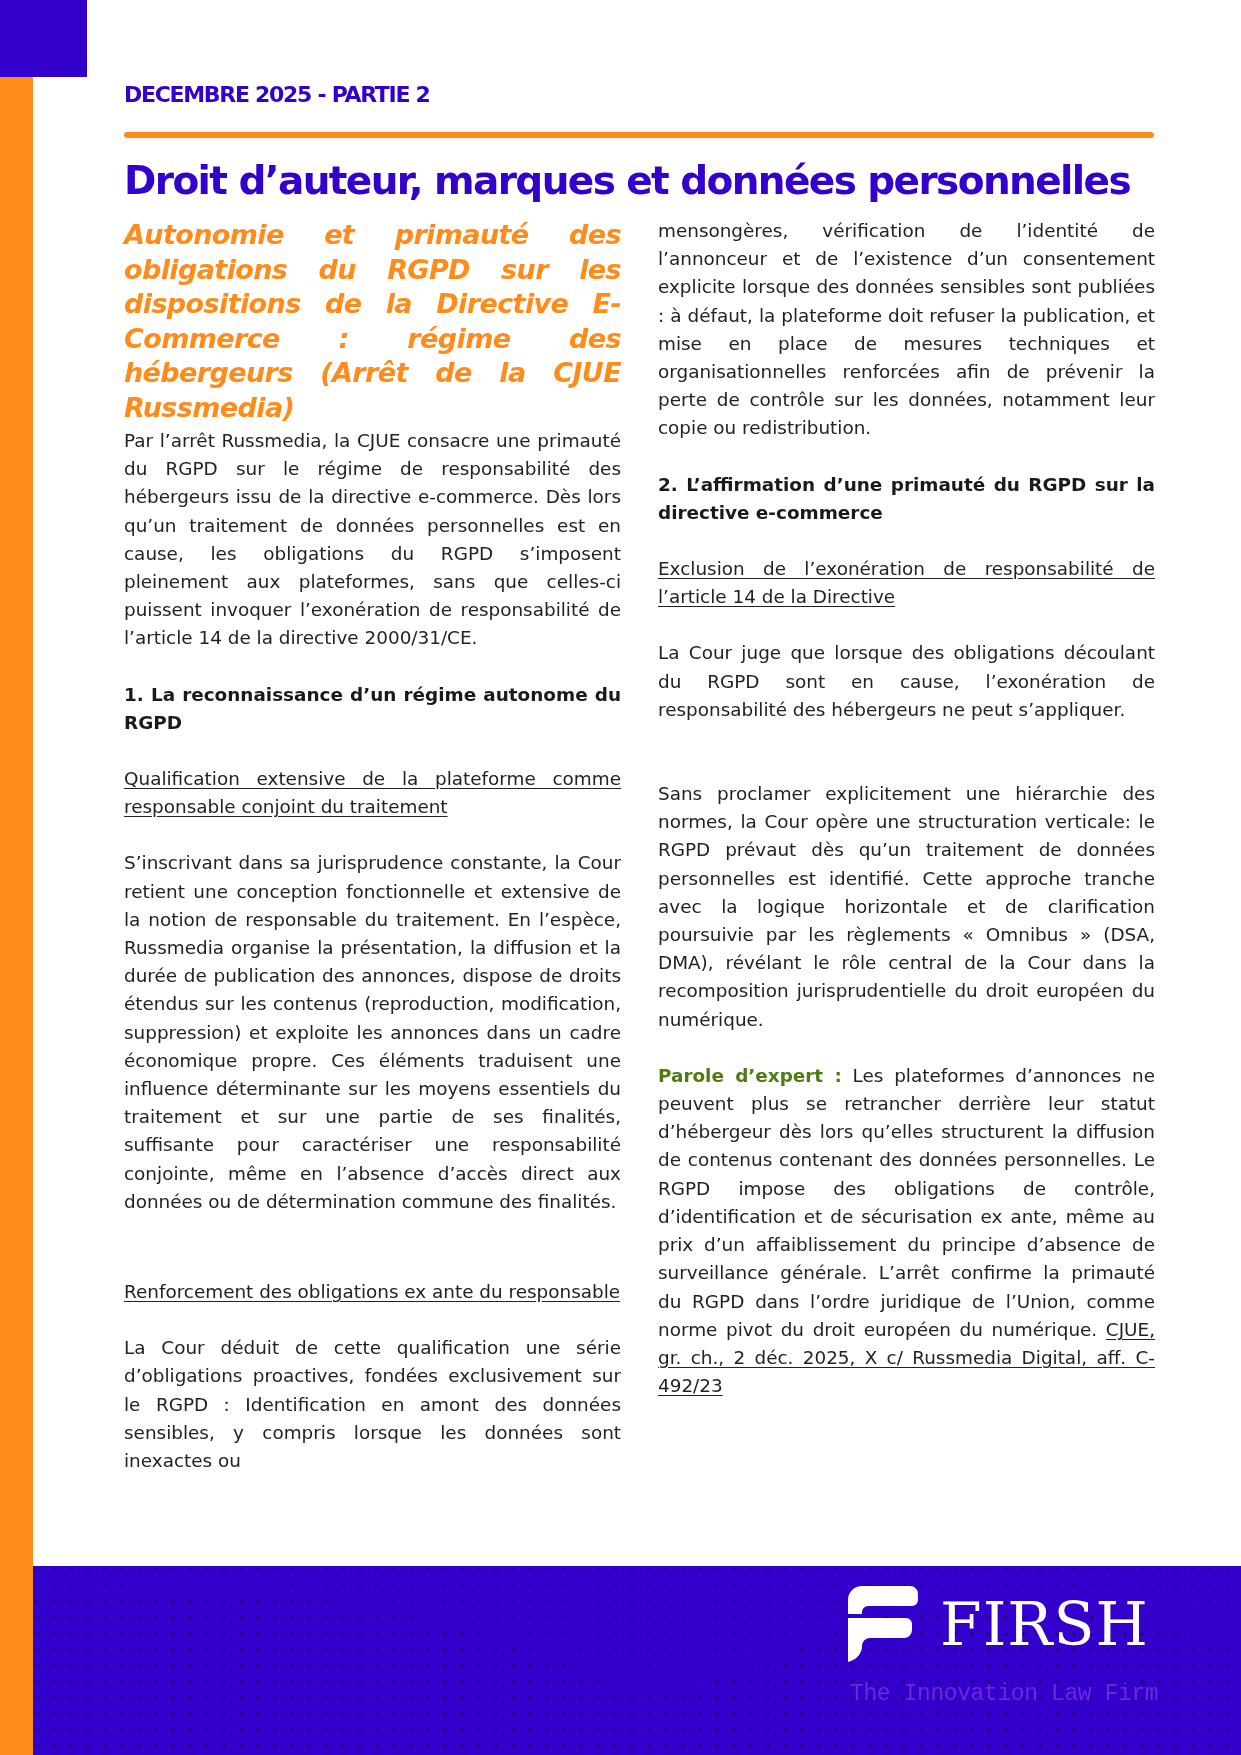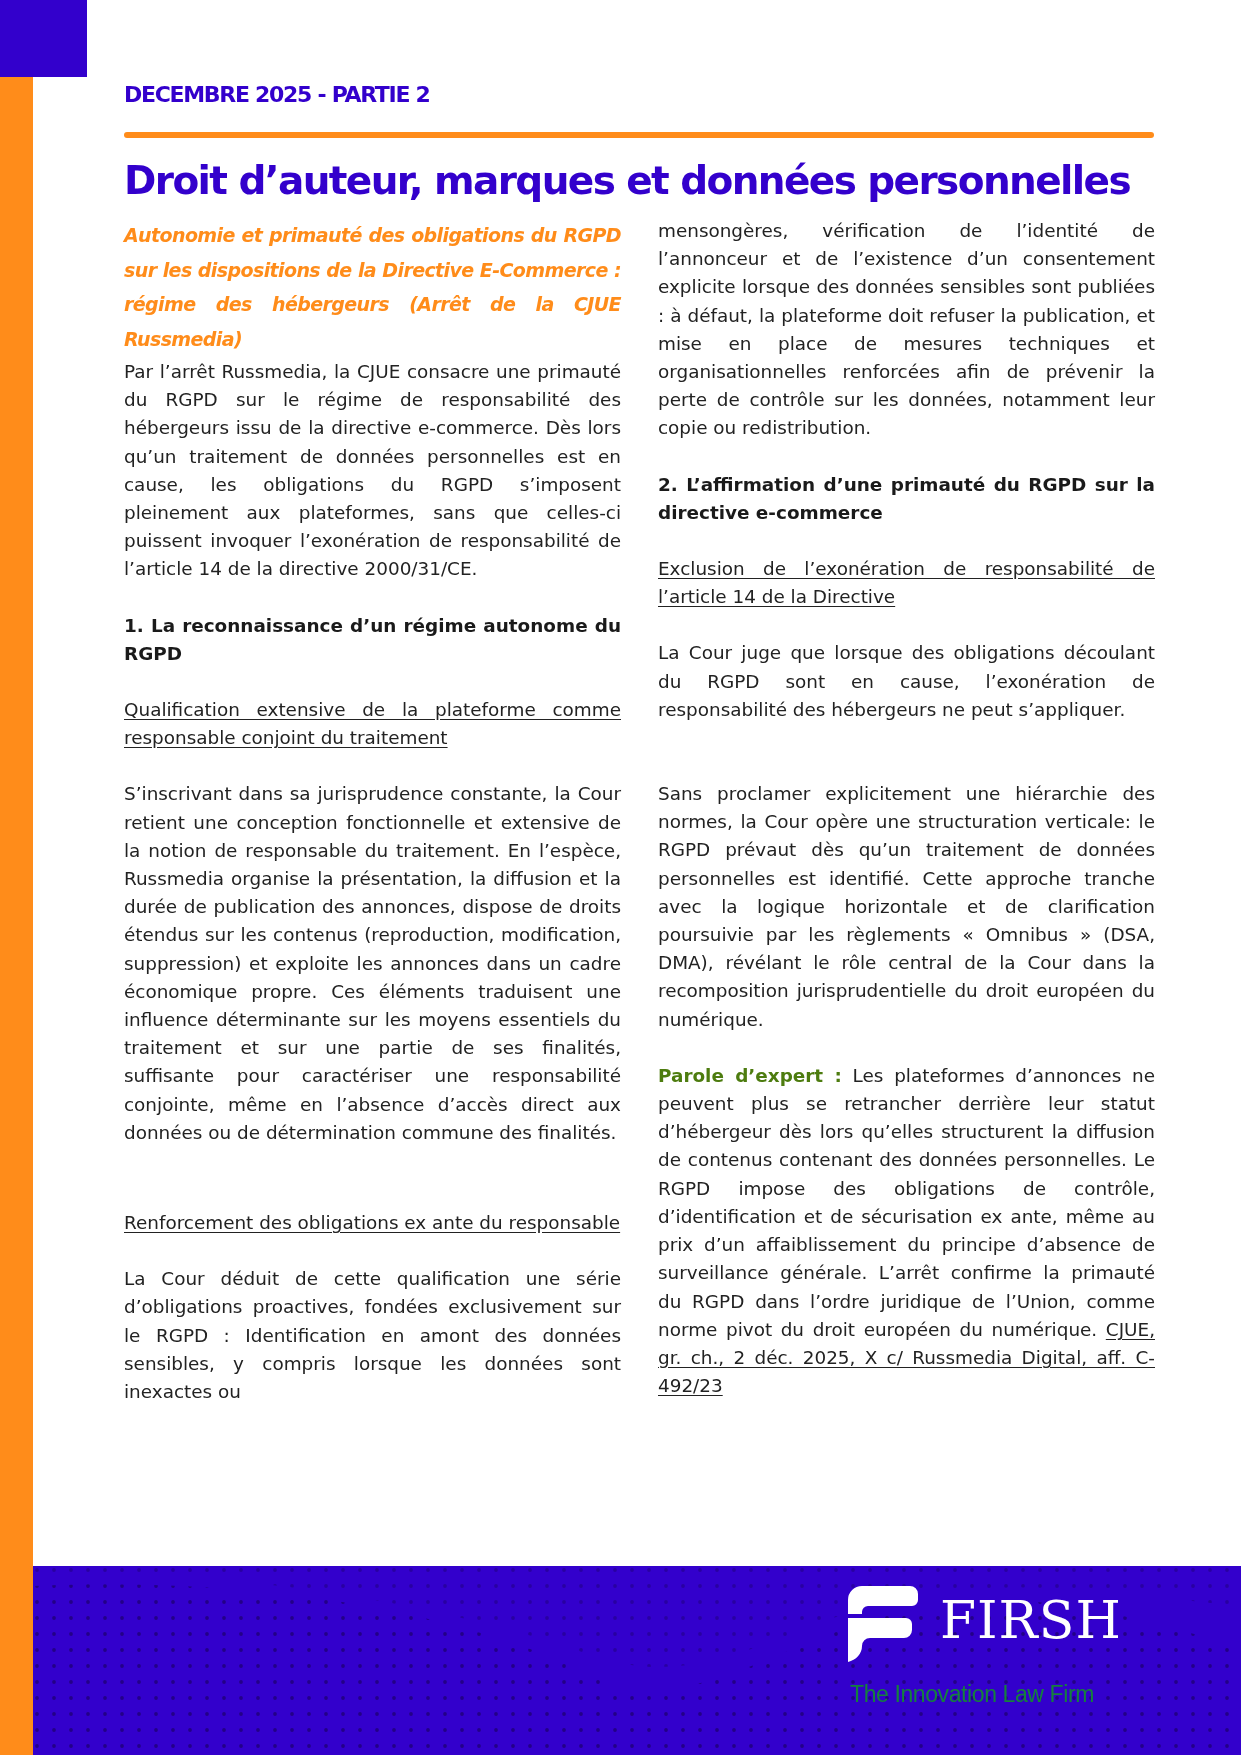--- a/index.html
+++ b/index.html
@@ -6,33 +6,33 @@
   body { width:1241px; height:1755px; position:relative; background:#ffffff; overflow:hidden; font-family:"Liberation Sans", sans-serif; }
   .corner-block { position:absolute; left:0; top:0; width:87px; height:77px; background:#3300cc; }
   .side-bar { position:absolute; left:0; top:77px; width:33px; height:1678px; background:#ff8c1a; }
   .header-date { position:absolute; left:124px; top:82px; font-family:"DejaVu Sans", sans-serif; font-weight:bold; font-size:22px; letter-spacing:-1.3px; color:#3300cc; }
   .header-rule { position:absolute; left:124px; top:132px; width:1030px; height:6px; border-radius:3px; background:#ff8c1a; }
   .page-title { position:absolute; left:124px; top:158px; font-family:"DejaVu Sans", sans-serif; font-weight:bold; font-size:39px; letter-spacing:-1.6px; color:#3300cc; white-space:nowrap; }
   .col { position:absolute; top:218px; width:497px; font-family:"DejaVu Sans", sans-serif; font-size:18.4px; line-height:28.2px; color:#222222; text-align:justify; }
   .col-left { left:124px; }
   .col-right { left:658px; top:217px; }
   .col p { margin:0; }
-  .subtitle { font-family:"DejaVu Sans", sans-serif; font-weight:bold; font-style:italic; font-size:19px; line-height:34.5px; letter-spacing:-0.6px; color:#ff8c1a; text-align:justify; text-align-last:left; margin:0 0 2px 0 !important; }
+  .subtitle { font-family:"DejaVu Sans", sans-serif; font-weight:bold; font-style:italic; font-size:27px; line-height:34.5px; letter-spacing:-0.6px; color:#ff8c1a; text-align:justify; text-align-last:left; margin:0 0 2px 0 !important; }
   .gap { height:28px; }
   .sec-head { font-weight:bold; color:#1a1a1a; }
   .ul { text-decoration:underline; text-underline-offset:3px; }
   .bold-inline { font-weight:bold; color:#4d7c0f; }
   .cite { text-decoration:underline; text-underline-offset:3px; }
   .last-left { text-align-last:left; }
   .footer { position:absolute; left:33px; top:1566px; width:1208px; height:189px; background:#3300cc; overflow:hidden; }
   .footer svg.dots { position:absolute; left:0; top:0; }
   .logo { position:absolute; left:848px; top:1586px; width:260px; height:90px; }
   .logo-mark { position:absolute; left:0; top:0; }
-  .logo-word { position:absolute; left:92px; top:8px; font-family:"DejaVu Serif", serif; font-size:52px; letter-spacing:1px; color:#ffffff; line-height:1; }
-  .tagline { position:absolute; left:850px; top:1681px; font-family:Liberation Sans, sans-serif; font-size:23px; letter-spacing:-0.4px; color:#15803d; }
+  .logo-word { position:absolute; left:92px; top:8px; font-family:"DejaVu Serif", serif; font-size:60px; letter-spacing:1px; color:#ffffff; line-height:1; }
+  .tagline { position:absolute; left:850px; top:1681px; font-family:Liberation Mono, monospace; font-size:23px; letter-spacing:-0.4px; color:#6d28d9; }
 </style>
 </head>
 <body>
 
 <div class="corner-block"></div>
 <div class="side-bar"></div>
 
 <div class="header-date">DECEMBRE 2025 - PARTIE 2</div>
 <div class="header-rule"></div>
 <h1 class="page-title" style="margin:0;">Droit d’auteur, marques et données personnelles</h1>

